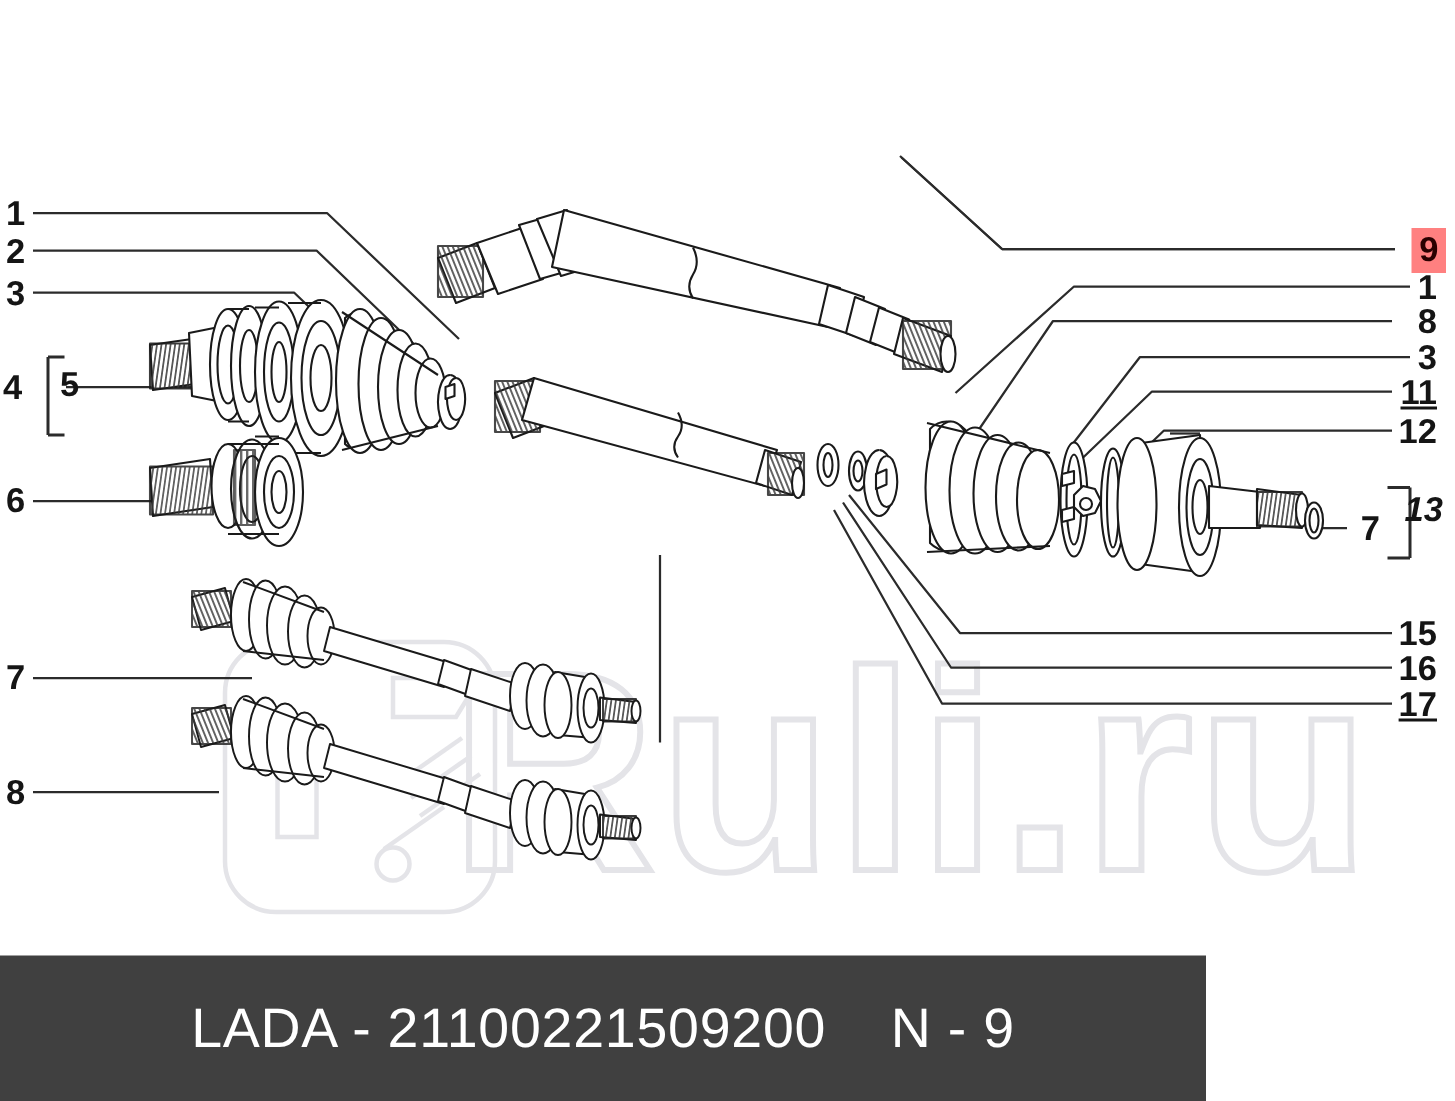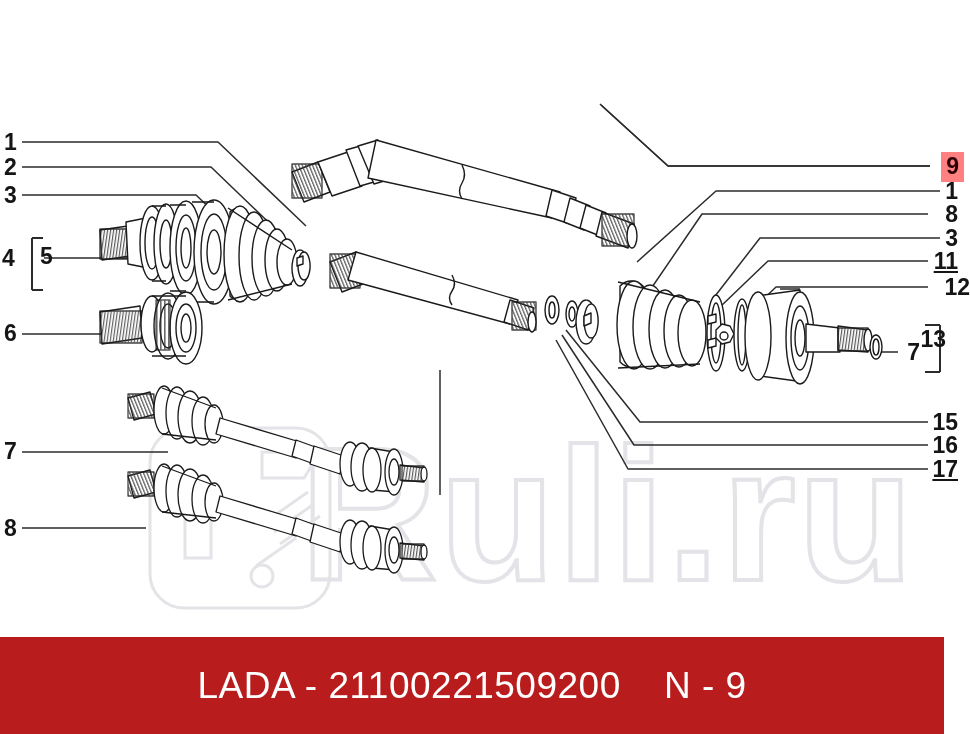--- a/index.html
+++ b/index.html
@@ -60,23 +60,23 @@
   }
   .callout-label.highlight {
     background: #ff8080;
     color: #2a0000;
     padding: 3px 5px 4px 5px;
   }
   #footer-bar {
     position: absolute;
     left: 0;
     top: 637px;
-    width: 944px;
+    width: 804px;
     height: 97px;
-    background: #b91c1c;
+    background: #404040;
     display: flex;
     align-items: center;
     justify-content: center;
   }
   #footer-text {
     color: #ffffff;
     font-family: "Liberation Sans", sans-serif;
     font-size: 37px;
     font-weight: 400;
     letter-spacing: 0.5px;
@@ -335,22 +335,22 @@
     <div class="callout-label left-num" style="left:40px; top:245px;">5</div>
     <div class="callout-label left-num" style="left:4px;  top:322px;">6</div>
     <div class="callout-label left-num" style="left:4px;  top:440px;">7</div>
     <div class="callout-label left-num" style="left:4px;  top:517px;">8</div>
 
     <div class="callout-label right-num highlight" style="right:6px; top:152px;">9</div>
     <div class="callout-label right-num" style="right:12px; top:180px;">1</div>
     <div class="callout-label right-num" style="right:12px; top:203px;">8</div>
     <div class="callout-label right-num" style="right:12px; top:227px;">3</div>
     <div class="callout-label right-num" style="right:12px; top:250px;text-decoration:underline;">11</div>
-    <div class="callout-label right-num" style="right:0; top:276px;text-align:center;">12</div>
-    <div class="callout-label right-num" style="right:24px;  top:328px;">13</div>
+    <div class="callout-label right-num" style="right:12px; top:276px;text-align:center;">12</div>
+    <div class="callout-label right-num" style="right:8px;  top:328px;font-style:italic;">13</div>
     <div class="callout-label right-num" style="right:50px; top:341px;">7</div>
     <div class="callout-label right-num" style="right:12px; top:411px;">15</div>
     <div class="callout-label right-num" style="right:12px; top:434px;">16</div>
     <div class="callout-label right-num" style="right:12px; top:458px;text-decoration:underline;">17</div>
 
   </div>
 
   <div id="footer-bar">
     <span id="footer-text">LADA - 21100221509200    N - 9</span>
   </div>

